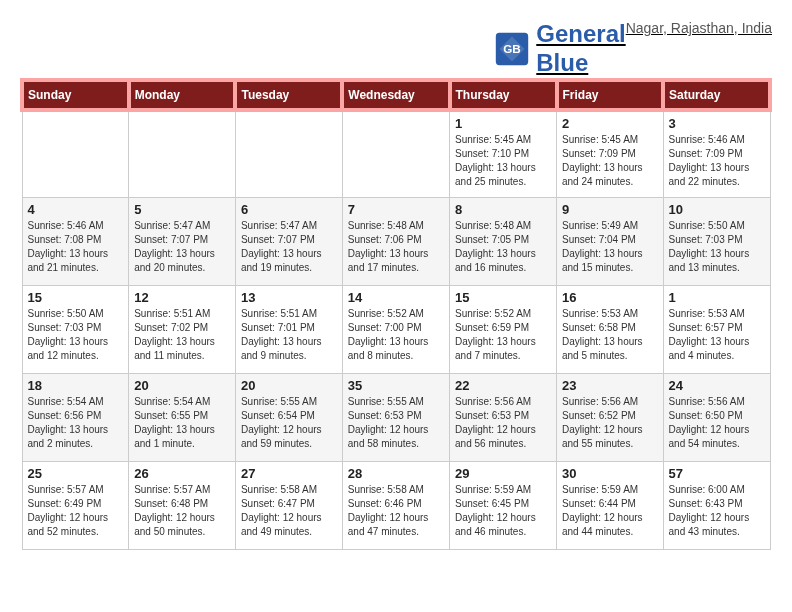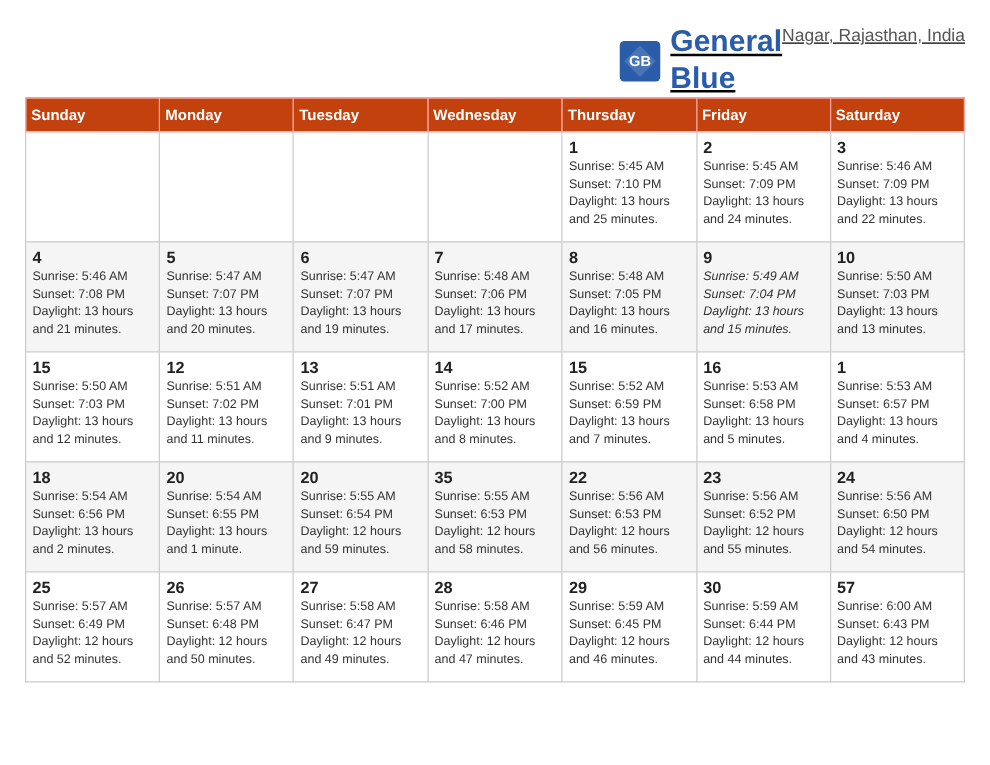--- a/index.html
+++ b/index.html
@@ -46,27 +46,27 @@
     .location {
       font-size: 14px;
       color: #555;
     }
     .calendar {
       width: 100%;
       border-collapse: collapse;
       font-size: 11px;
     }
     .calendar th {
-      background: #c2410c;
+      background: #7f1d1d;
       color: #fff;
       padding: 6px 4px;
       text-align: left;
       font-size: 12px;
       font-weight: bold;
-      border: 1px solid #fca5a5;
+      border: 4px solid #fca5a5;
     }
     .calendar td {
       border: 1px solid #ccc;
       vertical-align: top;
       padding: 4px 5px;
       width: 108px;
       height: 88px;
       background: #fff;
     }
     .calendar tr:nth-child(even) td {
@@ -178,21 +178,21 @@
         </td>
         <td>
           <div class="day-number">8</div>
           <div class="day-info" style="white-space: pre-line;">Sunrise: 5:48 AM
 Sunset: 7:05 PM
 Daylight: 13 hours
 and 16 minutes.</div>
         </td>
         <td>
           <div class="day-number">9</div>
-          <div class="day-info" style="white-space: pre-line; font-style: italic;">Sunrise: 5:49 AM
+          <div class="day-info" style="white-space: pre-line;">Sunrise: 5:49 AM
 Sunset: 7:04 PM
 Daylight: 13 hours
 and 15 minutes.</div>
         </td>
         <td>
           <div class="day-number">10</div>
           <div class="day-info" style="white-space: pre-line;">Sunrise: 5:50 AM
 Sunset: 7:03 PM
 Daylight: 13 hours
 and 13 minutes.</div>

